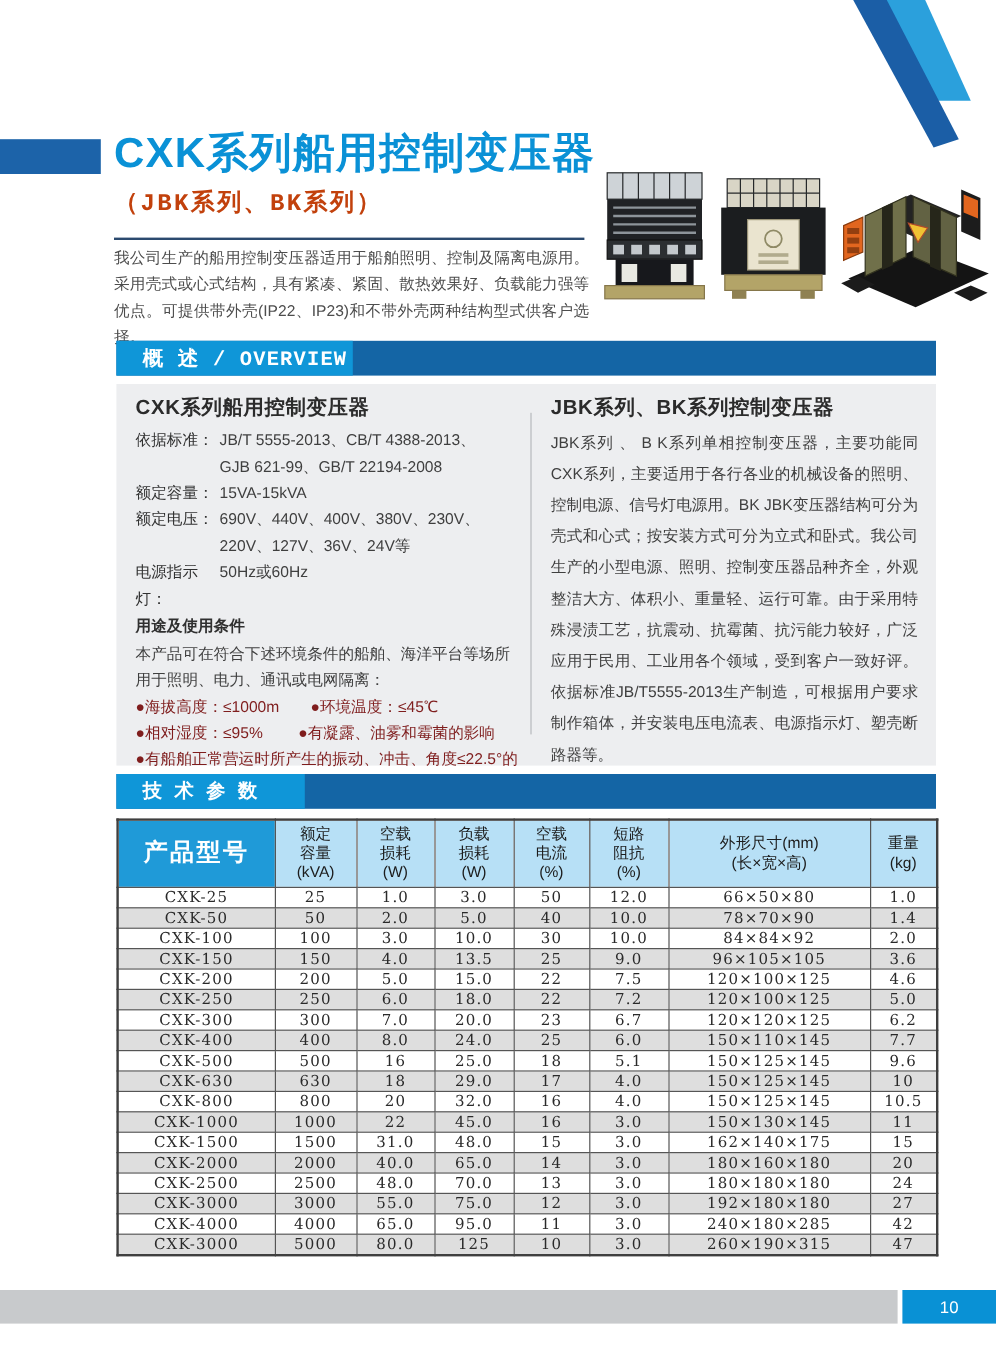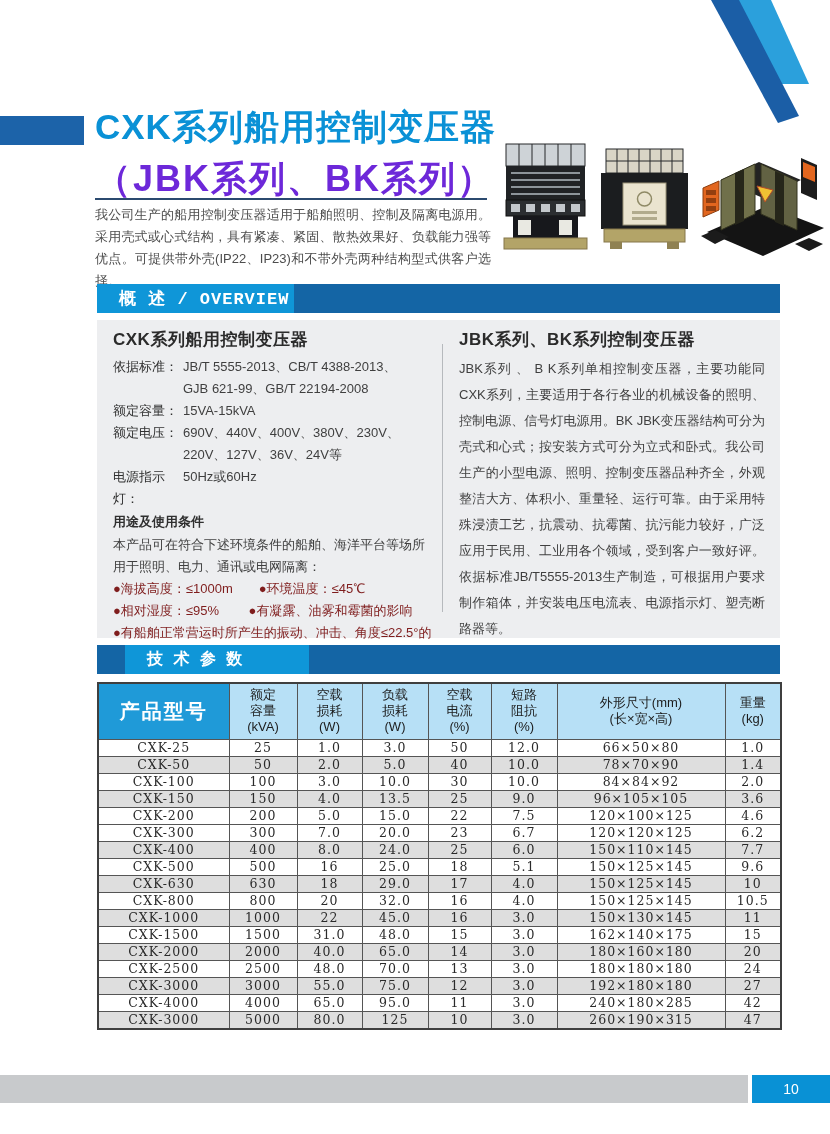--- a/index.html
+++ b/index.html
@@ -4,30 +4,30 @@
 <style>
   * { margin:0; padding:0; box-sizing:border-box; }
   html,body { background:#ffffff; }
   body { font-family:"Liberation Sans", sans-serif; }
   .page { position:relative; width:830px; height:1134px; background:#ffffff; overflow:hidden; }
 
   .stripes { position:absolute; left:0; top:0; }
 
   .title-accent { position:absolute; left:0; top:116px; width:84px; height:29px; background:#1c63a9; }
   .page-title { position:absolute; left:95px; top:104px; font-size:35px; font-weight:bold; color:#0a91d6; letter-spacing:1px; white-space:nowrap; }
-  .page-subtitle { position:absolute; left:95px; top:155px; font-size:36px; font-weight:600; color:#6d28d9; letter-spacing:2px; white-space:nowrap; }
+  .page-subtitle { position:absolute; left:95px; top:155px; font-size:20px; font-weight:600; color:#c2410c; letter-spacing:2px; white-space:nowrap;font-family:Liberation Mono, monospace; }
   .title-divider { position:absolute; left:95px; top:198px; width:392px; height:2px; background:#2b4a6f; }
   .intro { position:absolute; left:95px; top:204px; width:396px; font-size:13px; line-height:22px; color:#4d4d4d; text-align:justify; }
 
   .photo { position:absolute; }
 
   .section-bar { position:absolute; left:97px; width:683px; height:29px; background:#1465a5; }
   .section-bar .bright { position:absolute; left:0; top:0; height:100%; background:#0f96d8; display:flex; align-items:center; padding-left:22px; color:#ffffff; white-space:nowrap; }
   .bright-overview { width:197px; font-size:17px; font-weight:600; letter-spacing:1px;font-family:Liberation Mono, monospace; }
-  .bright-tech { width:184px; font-size:16px; font-weight:bold; letter-spacing:3px;margin-left:28px; }
+  .bright-tech { width:157px; font-size:16px; font-weight:bold; letter-spacing:3px; }
 
   .overview-box { position:absolute; left:97px; top:320px; width:683px; height:318px; background:#edeef0; }
   .col-divider { position:absolute; left:345px; top:24px; width:1px; height:268px; background:#b6b9bd; }
   .ov-left { position:absolute; left:16px; top:8px; width:320px; }
   .ov-right { position:absolute; left:362px; top:8px; width:306px; }
   .ov-heading { font-size:17px; font-weight:bold; color:#2b2b2b; line-height:24px; margin-bottom:4px; letter-spacing:0.5px; }
   .spec-line { display:flex; font-size:13px; color:#3f3f3f; line-height:22px; }
   .spec-label { flex:none; width:70px; font-weight:normal; color:#303030; }
   .spec-value { flex:1; }
   .usage-heading { font-size:13px; font-weight:bold; color:#303030; line-height:24px; }
@@ -241,20 +241,30 @@
         <tr>
           <td>CXK-200</td>
           <td>200</td>
           <td>5.0</td>
           <td>15.0</td>
           <td>22</td>
           <td>7.5</td>
           <td>120×100×125</td>
           <td>4.6</td>
         </tr>
+        <tr class="alt">
+          <td>CXK-250</td>
+          <td>250</td>
+          <td>6.0</td>
+          <td>18.0</td>
+          <td>22</td>
+          <td>7.2</td>
+          <td>120×100×125</td>
+          <td>5.0</td>
+        </tr>
         <tr>
           <td>CXK-300</td>
           <td>300</td>
           <td>7.0</td>
           <td>20.0</td>
           <td>23</td>
           <td>6.7</td>
           <td>120×120×125</td>
           <td>6.2</td>
         </tr>

